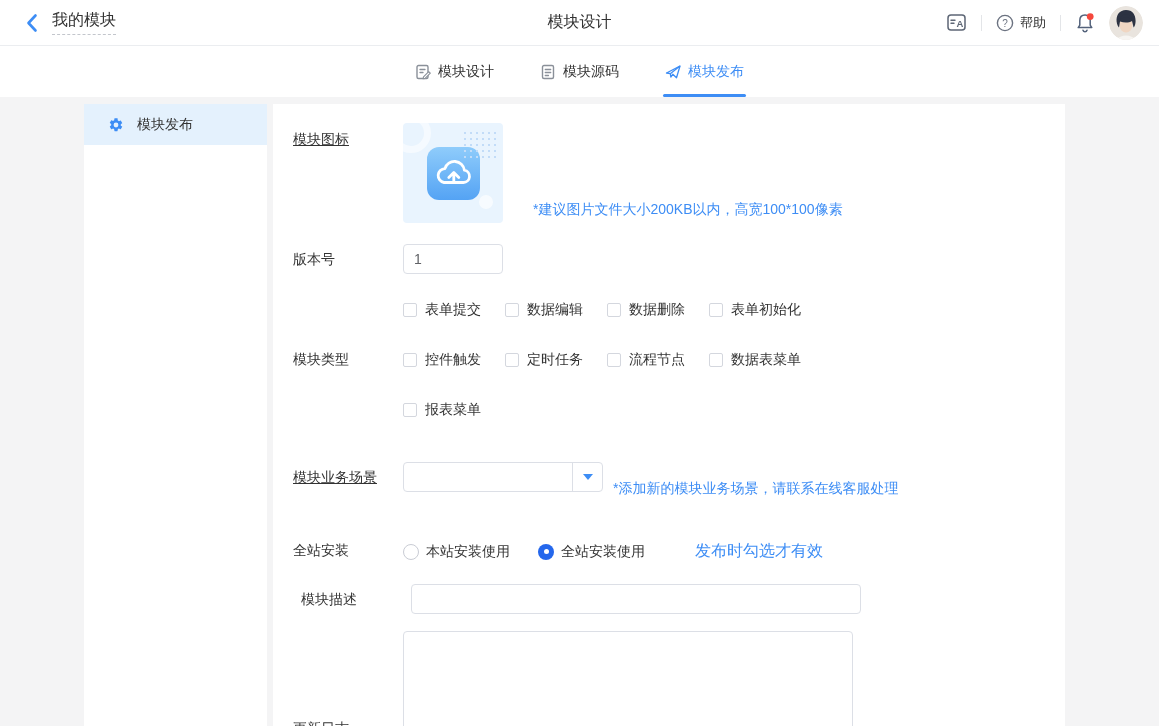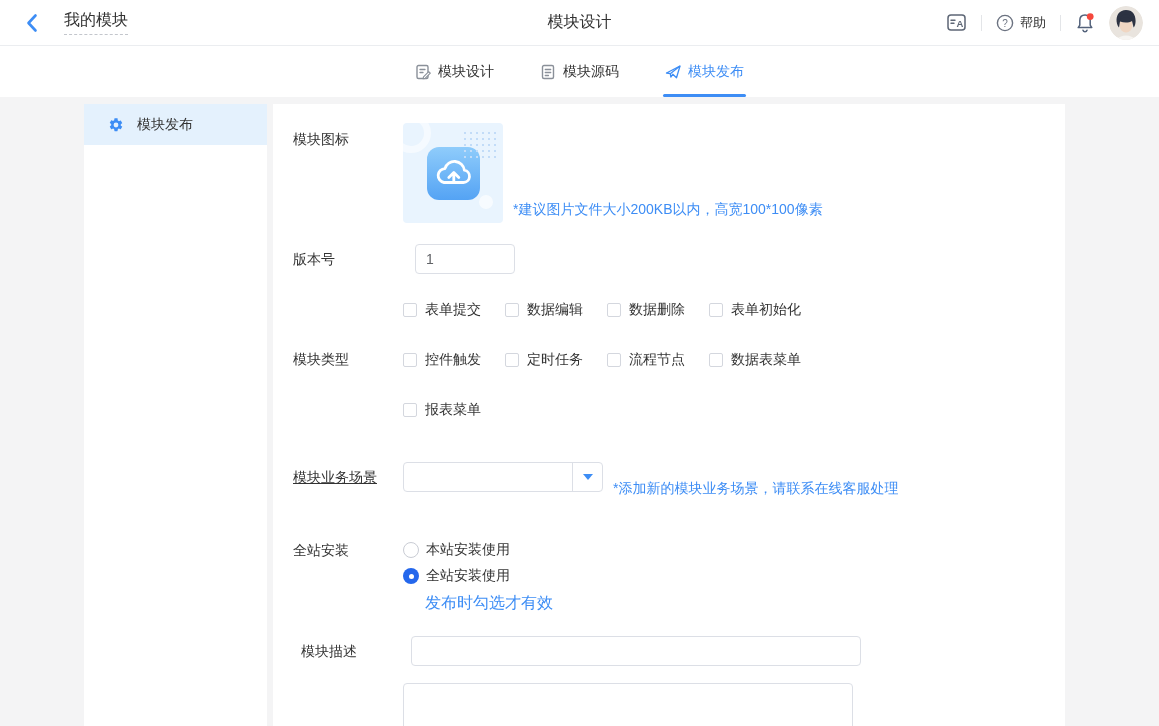--- a/index.html
+++ b/index.html
@@ -2,21 +2,21 @@
 <html><head>
 <meta charset="utf-8">
 <style>
   * { margin:0; padding:0; box-sizing:border-box; }
   html,body { width:1159px; height:726px; overflow:hidden;
     font-family:"Liberation Sans","DejaVu Sans",sans-serif; background:#f4f4f5; }
 
   
   .header { position:relative; height:46px; background:#fff; border-bottom:1px solid #ebedf0;
     display:flex; align-items:center; }
-  .header-left { display:flex; align-items:center; gap:26px; padding-left:25px; }
+  .header-left { display:flex; align-items:center; gap:14px; padding-left:25px; }
   .back-btn { display:flex; align-items:center; cursor:pointer; }
   .back-label { font-size:16px; color:#333; border-bottom:1px dashed #c3c6cc; padding-bottom:3px; }
   .header-title { position:absolute; left:0; right:0; text-align:center; font-size:16px; color:#333; }
   .header-right { margin-left:auto; display:flex; align-items:center; gap:14px; padding-right:16px; position:relative; z-index:2; }
   .hdr-divider { width:1px; height:16px; background:#e3e5e8; }
   .help-group { display:flex; align-items:center; gap:6px; cursor:pointer; }
   .help-label { font-size:13px; color:#333; }
   .bell-wrap { position:relative; cursor:pointer; display:flex; }
   .avatar { width:34px; height:34px; border-radius:50%; overflow:hidden; cursor:pointer; }
 
@@ -35,34 +35,34 @@
     font-size:14px; color:#333; cursor:pointer; }
   .sidebar-item.active { background:#e4f1fd; }
 
   .card { position:absolute; left:273px; top:6px; width:792px; height:860px; background:#fff;
     padding:19px 0 0 20px; }
 
   .row { display:flex; }
   .row-label { width:110px; flex:none; font-size:14px; color:#333; }
 
   
-  .icon-area { display:flex; align-items:flex-end; gap:10px; }
-  .row-icon .row-label { padding-top:8px; }
+  .icon-area { display:flex; align-items:flex-end; gap:30px; }
+  .row-icon .row-label { padding-top:8px;text-decoration:underline; }
   .icon-box { position:relative; width:100px; height:100px; background:#e9f4fe; border-radius:4px;
     display:flex; align-items:center; justify-content:center; cursor:pointer; overflow:hidden; }
   .icon-box .dots { position:absolute; top:7px; right:7px; width:34px; height:28px;
     background-image:radial-gradient(#c2dcf8 1px, transparent 1.3px); background-size:6px 6px; }
   .icon-box .ring1 { position:absolute; top:-10px; left:-12px; width:40px; height:40px; border-radius:50%;
     border:7px solid rgba(255,255,255,.55); }
   .icon-box .ring2 { position:absolute; bottom:14px; right:10px; width:14px; height:14px; border-radius:50%;
     background:rgba(255,255,255,.65); }
   .hint { font-size:14px; color:#3d8df5; padding-bottom:4px; }
 
   
-  .row-version { margin-top:21px;gap:12px; }
+  .row-version { margin-top:21px; }
   .row-version .row-label { line-height:30px; }
   .text-input { height:30px; border:1px solid #dcdfe6; border-radius:4px; padding:0 10px;
     font-size:14px; color:#606266; outline:none; background:#fff; }
   .version-input { width:100px; }
 
   
   .row-types { margin-top:26px; }
   .row-types .row-label { align-self:center; }
   .types-grid { display:grid; grid-template-columns:repeat(4,102px); row-gap:30px; }
   .cb { display:flex; align-items:center; height:20px; cursor:pointer; }
@@ -76,21 +76,21 @@
     background:#fff; cursor:pointer; }
   .select-value { flex:1; font-size:14px; color:#606266; line-height:28px; padding-left:10px; }
   .select-arrow-box { width:30px; border-left:1px solid #dcdfe6; display:flex; align-items:center; justify-content:center; }
   .tri-down { width:0; height:0; border-left:5px solid transparent; border-right:5px solid transparent;
     border-top:6px solid #3d8df5; }
   .scene-hint { margin-left:10px; line-height:30px; padding-bottom:0;margin-top:11px; }
 
   
   .row-install { margin-top:38px; }
   .row-install .row-label { line-height:18px; }
-  .install-opts { display:flex; gap:8px;flex-direction:column; }
+  .install-opts { display:flex; align-items:center; gap:28px; }
   .radio-opt { display:flex; align-items:center; cursor:pointer; }
   .radio { width:16px; height:16px; border-radius:50%; border:1px solid #c9ccd4; background:#fff; flex:none; position:relative; }
   .radio.selected { border:none; background:#2467ec; }
   .radio.selected::after { content:""; position:absolute; left:50%; top:50%; width:5px; height:5px;
     margin:-2.5px 0 0 -2.5px; border-radius:50%; background:#fff; }
   .radio-label { margin-left:7px; font-size:14px; color:#333; }
   .install-link { margin-left:22px; font-size:16px; color:#3d8df5; cursor:pointer; }
 
   
   .row-desc { margin-top:22px; }

